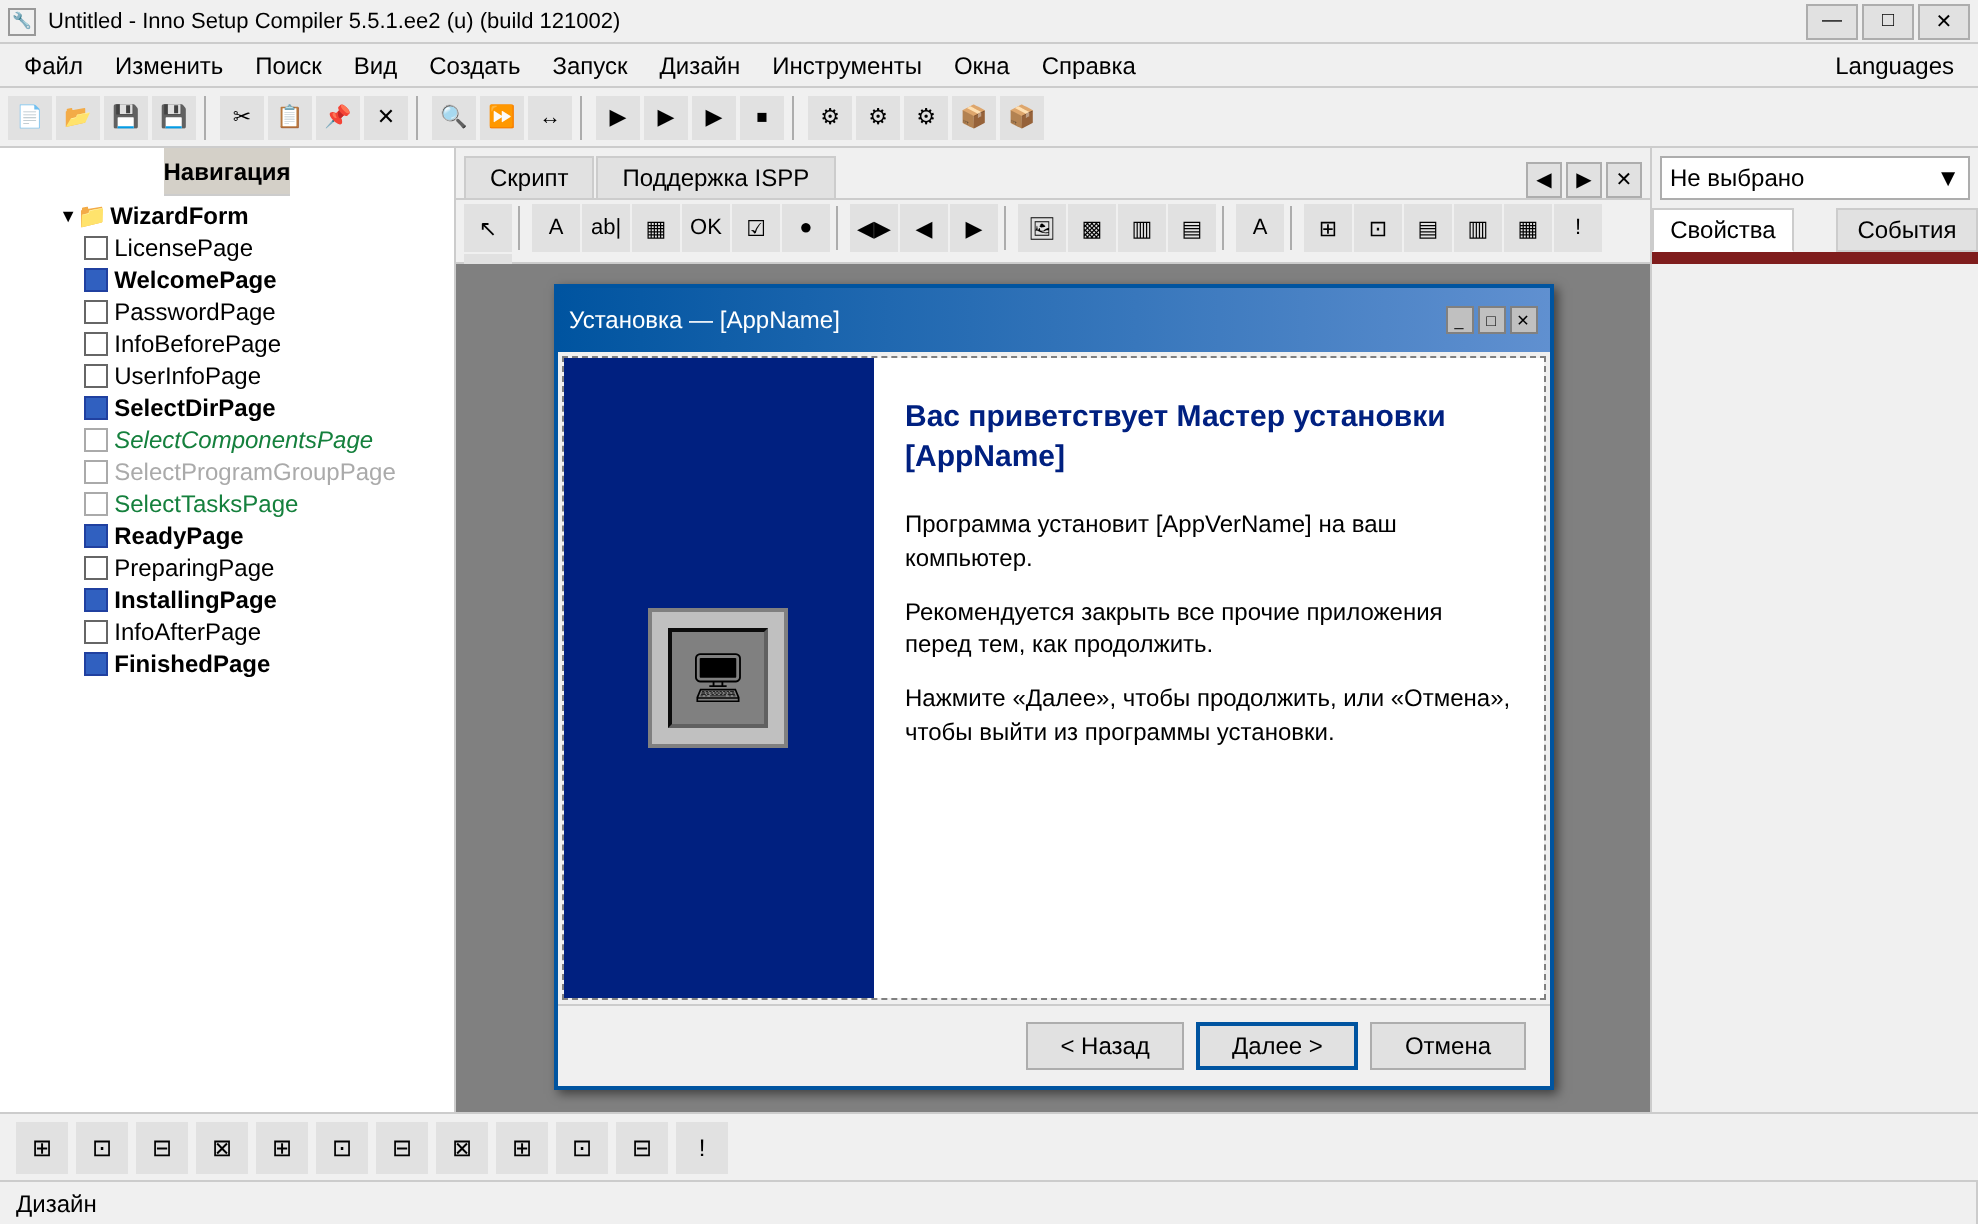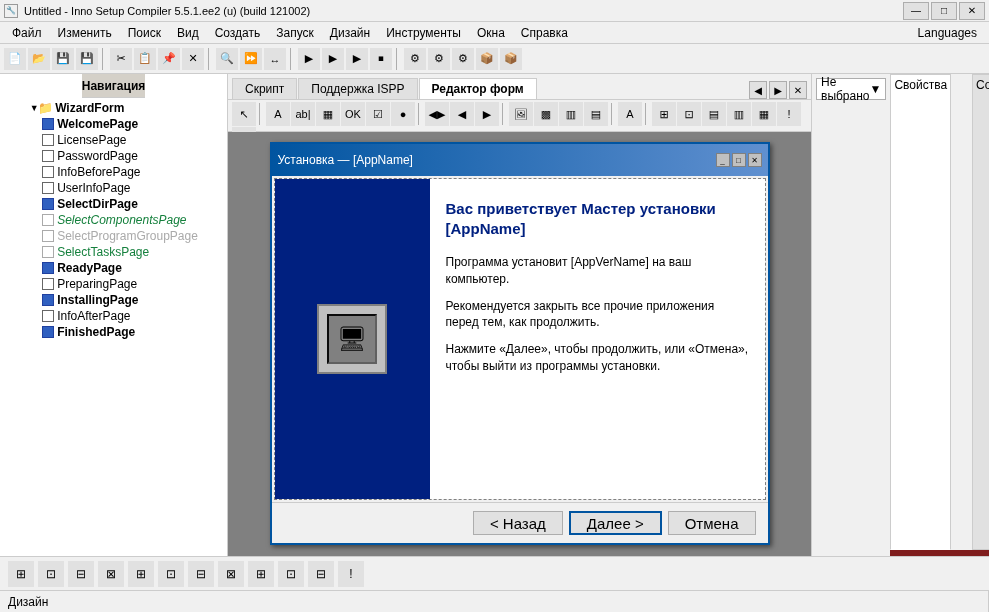--- a/index.html
+++ b/index.html
@@ -61,26 +61,26 @@
     .wizard-win-btns { display: flex; gap: 2px; }
     .wizard-win-btn { width: 14px; height: 14px; background: #c0c0c0; border: 1px solid #808080; cursor: pointer; display: flex; align-items: center; justify-content: center; font-size: 8px; }
     .wizard-content { display: flex; background: white; min-height: 320px; }
     .wizard-sidebar { width: 155px; background: #002080; flex-shrink: 0; display: flex; align-items: center; justify-content: center; }
     .wizard-logo { width: 70px; height: 70px; background: #c0c0c0; border: 2px solid #808080; display: flex; align-items: center; justify-content: center; }
     .wizard-logo-inner { width: 50px; height: 50px; background: #808080; border: 2px inset #606060; display: flex; align-items: center; justify-content: center; font-size: 24px; }
     .wizard-main { flex: 1; padding: 20px 16px; }
     .wizard-title { font-size: 15px; font-weight: bold; color: #002080; margin-bottom: 16px; line-height: 1.3; }
     .wizard-text { font-size: 12px; color: #000; margin-bottom: 10px; line-height: 1.4; }
     .wizard-footer { background: #f0f0f0; border-top: 1px solid #ccc; padding: 8px 12px; display: flex; align-items: center; justify-content: flex-end; gap: 6px; }
-    .wizard-btn { height: 24px; padding: 0 16px; background: #e1e1e1; border: 1px solid #adadad; cursor: pointer; font-size: 15px; }
+    .wizard-btn { height: 24px; padding: 0 16px; background: #e1e1e1; border: 1px solid #adadad; cursor: pointer; font-size: 12px; }
     .wizard-btn.default { border: 2px solid #0054a0; }
     .wizard-dotted-border { border: 1px dashed #808080; margin: 2px; }
 
     
-    .right-panel { width: 178px; background: #f0f0f0; border-left: 1px solid #ccc; display: flex; flex-direction: row; }
+    .right-panel { width: 164px; background: #f0f0f0; border-left: 1px solid #ccc; display: flex; flex-direction: column; }
     .right-dropdown { height: 22px; background: white; border: 1px solid #adadad; margin: 4px; font-size: 12px; display: flex; align-items: center; padding: 0 4px; cursor: pointer; }
     .right-tabs { display: flex; border-bottom: 6px solid #7f1d1d; gap: 21px; }
     .right-tab { flex: 1; text-align: center; padding: 3px; border: 1px solid #ccc; background: #e1e1e1; cursor: pointer; font-size: 12px; }
     .right-tab.active { background: white; border-bottom-color: white; }
 
     
     .status-bar { height: 22px; background: #f0f0f0; border-top: 1px solid #ccc; display: flex; align-items: center; }
     .status-section { flex: 1; padding: 0 8px; font-size: 12px; border-right: 1px solid #ccc; height: 100%; display: flex; align-items: center; }
 
     
@@ -148,32 +148,32 @@
   <div class="nav-panel">
     <div class="nav-header">Навигация</div>
     <div class="nav-tree">
 
       <div class="tree-item bold">
         <span class="expand-icon">▼</span>
         <span class="tree-icon folder-icon">📁</span>
         <span>WizardForm</span>
       </div>
 
+      <div class="tree-item tree-indent-1">
+        <span class="tree-icon">
+            <span class="page-icon"></span>
+          </span>
+        <span>LicensePage</span>
+      </div>
+
       <div class="tree-item bold tree-indent-1">
         <span class="tree-icon">
             <span class="page-icon-blue"></span>
           </span>
         <span>WelcomePage</span>
-      </div>
-
-      <div class="tree-item tree-indent-1">
-        <span class="tree-icon">
-            <span class="page-icon"></span>
-          </span>
-        <span>LicensePage</span>
       </div>
 
       <div class="tree-item tree-indent-1">
         <span class="tree-icon">
             <span class="page-icon"></span>
           </span>
         <span>PasswordPage</span>
       </div>
 
       <div class="tree-item tree-indent-1">
@@ -254,21 +254,20 @@
       </div>
 
     </div>
   </div>
 
   <div class="center-panel">
 
     <div class="tabs-bar">
       <div class="tab">Скрипт</div>
       <div class="tab">Поддержка ISPP</div>
-      <div class="tab active">Редактор форм</div>
       <div class="tab-nav">
         <button class="tab-nav-btn">◀</button>
         <button class="tab-nav-btn">▶</button>
         <button class="tab-nav-btn">✕</button>
       </div>
     </div>
 
     <div class="form-toolbar">
       <button class="form-tb-btn">↖</button>
       <div class="tb-sep"></div>

